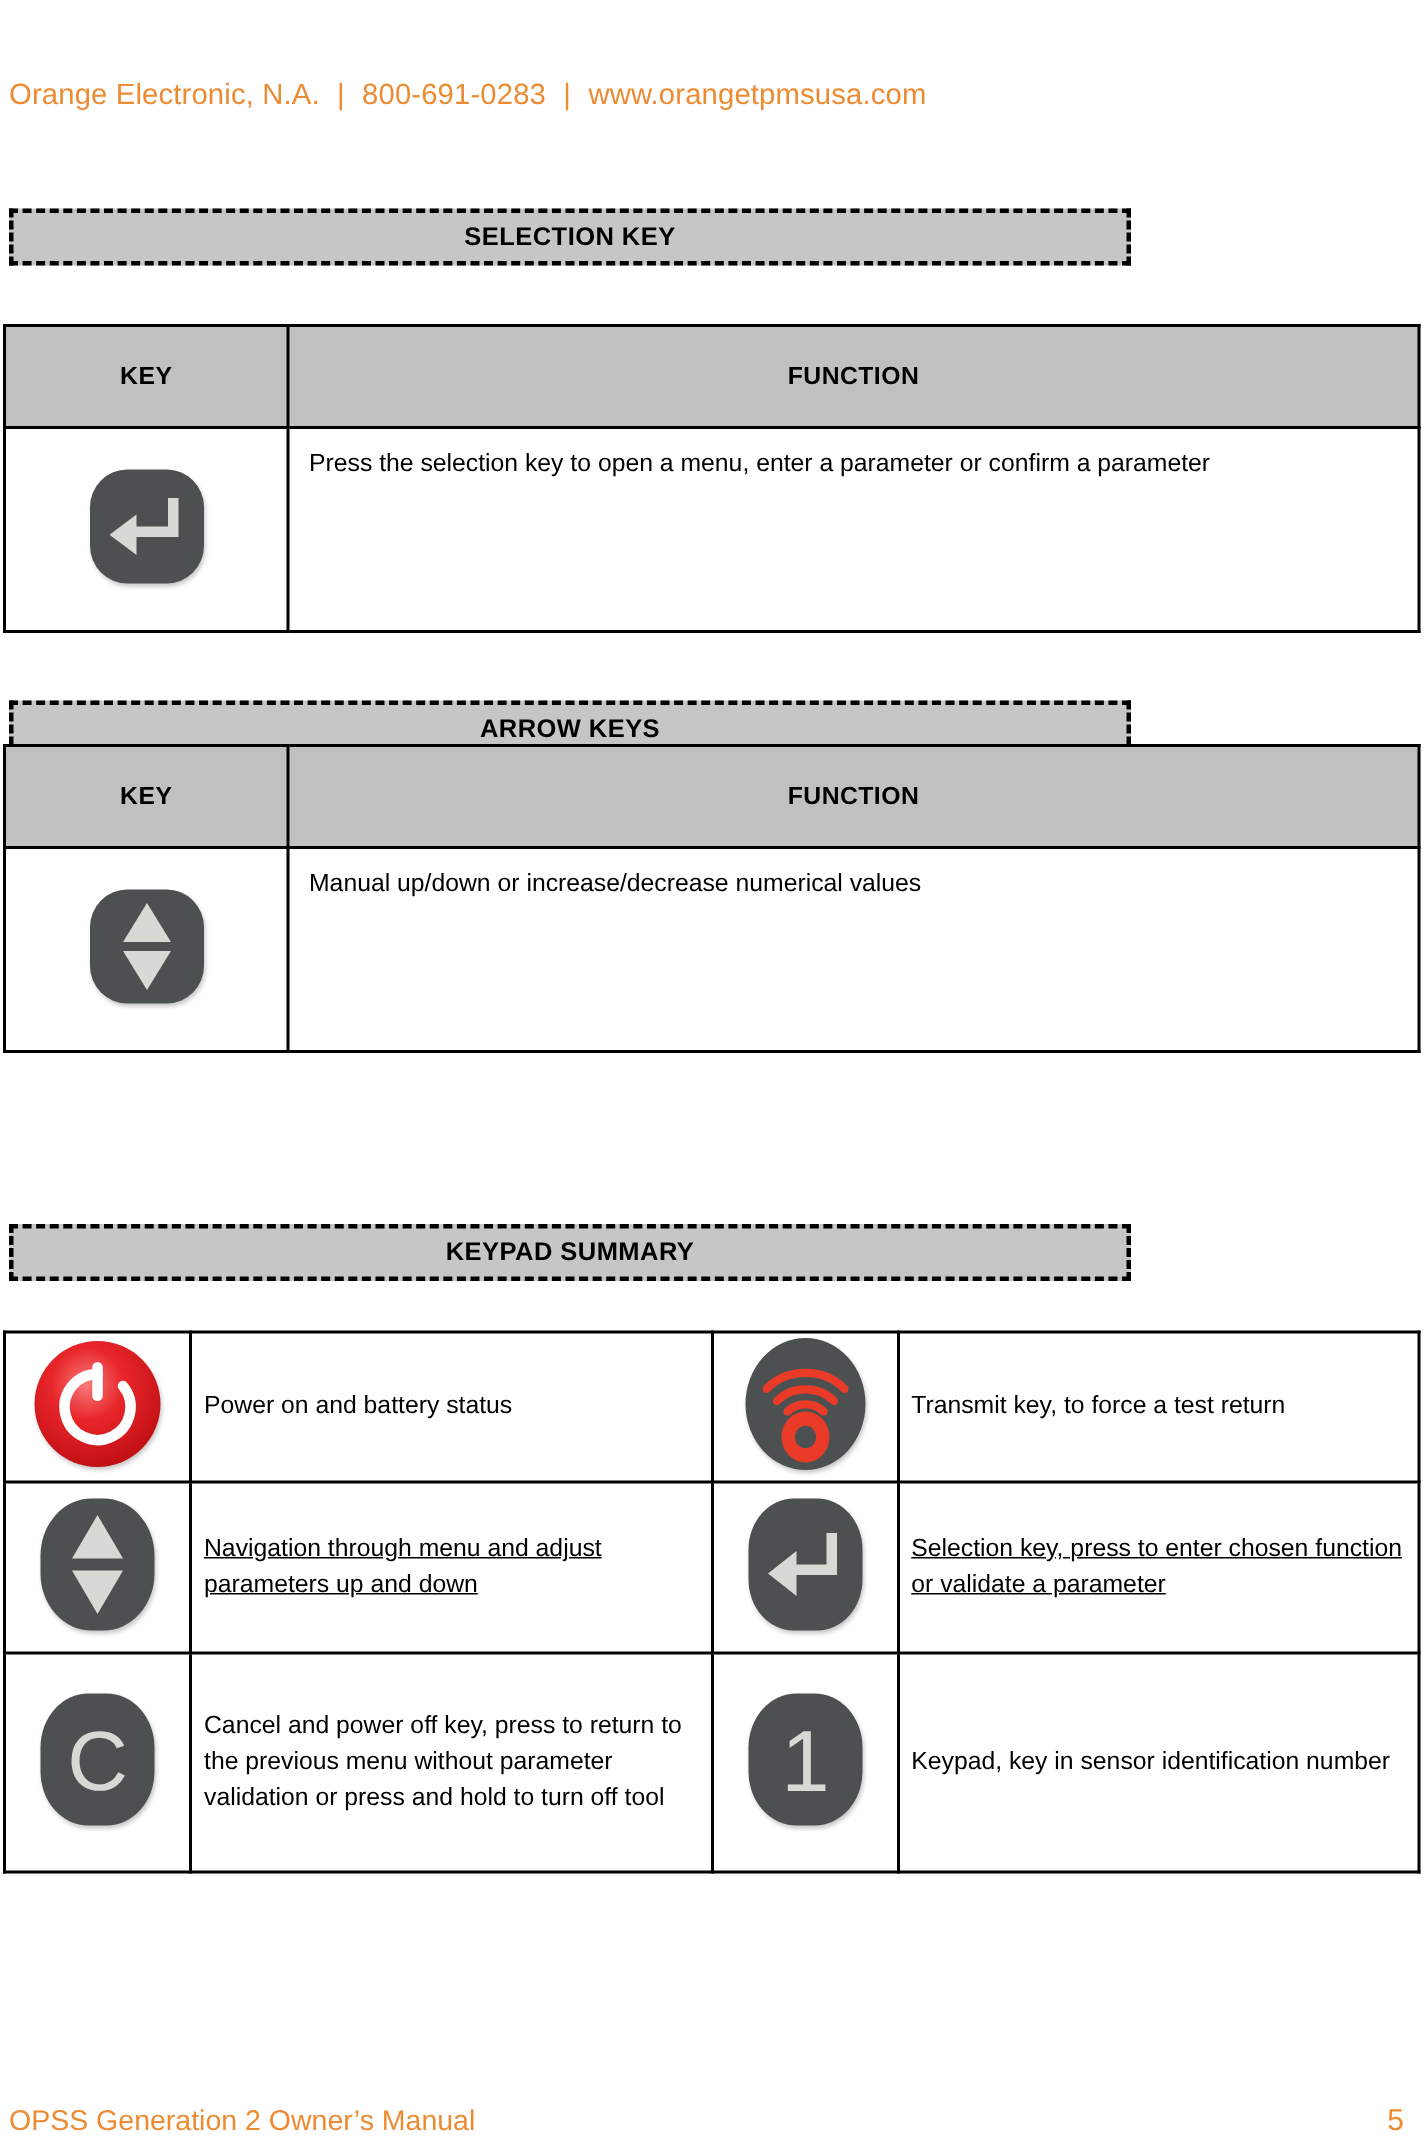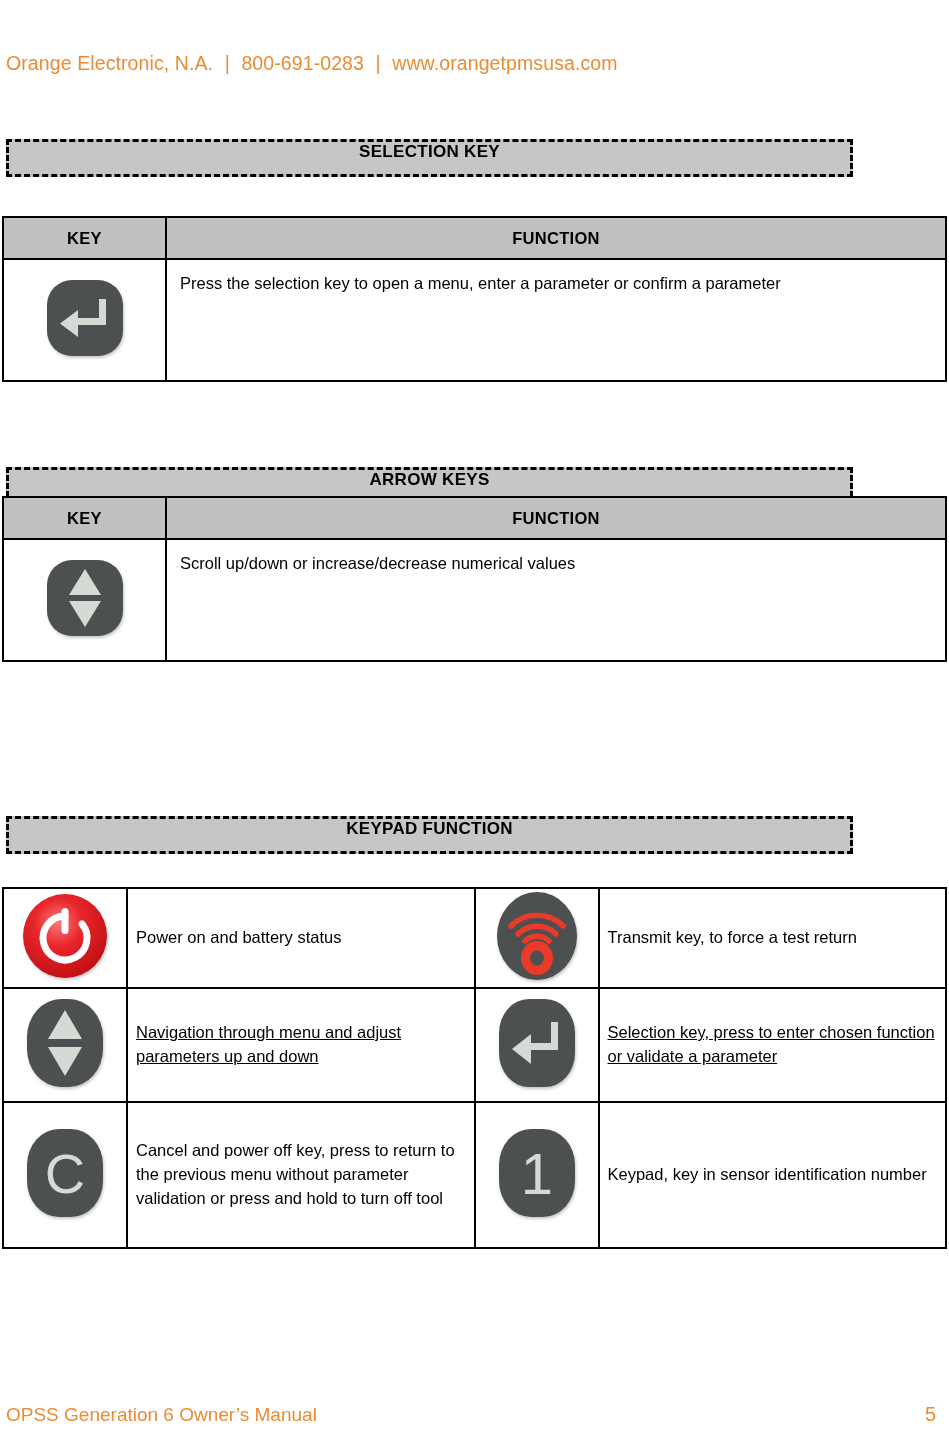--- a/index.html
+++ b/index.html
@@ -26,45 +26,46 @@
     letter-spacing: 0.1px;
     white-space: nowrap;
     margin-top: 48px;
   }
   .page-header .sep { padding: 0 6px; }
 
   
   .section-banner {
     position: absolute;
     left: 6px;
-    width: 847px;
+    width: 748px;
     height: 38px;
     background: #c6c6c6;
     border: 3px dashed #000000;
     box-sizing: border-box;
     display: flex;
+    align-items: center;
     justify-content: center;
   }
   .section-banner .banner-text {
     font-size: 17px;
     font-weight: bold;
     letter-spacing: 0.3px;
   }
 
   
   .kf-table {
     position: absolute;
     left: 2px;
     width: 945px;
     border-collapse: collapse;
     table-layout: fixed;
   }
   .kf-table td, .kf-table th {
     border: 2px solid #000000;
-    padding: 0;
+    padding: 13px;
     vertical-align: top;
   }
   .kf-table .col-key { width: 161px; }
   .kf-table thead th {
     background: #c0c0c0;
     height: 40px;
     font-size: 16.5px;
     font-weight: bold;
     text-align: center;
     vertical-align: middle;
@@ -186,27 +187,27 @@
     <tr>
       <td class="kf-cell-key">
         <span class="icon-wrap">
           <svg width="82" height="82" viewBox="0 0 82 82">
             <rect x="3" y="3" width="76" height="76" rx="25" ry="25" fill="#4d5050"></rect>
             <path d="M41 12 L57 38 L25 38 Z" fill="#d6d9d4"></path>
             <path d="M41 70 L25 44 L57 44 Z" fill="#d6d9d4"></path>
           </svg>
         </span>
       </td>
-      <td class="kf-cell-fn">Scroll up/down or increase/decrease numerical values</td>
+      <td class="kf-cell-fn">Manual up/down or increase/decrease numerical values</td>
     </tr>
   </tbody>
 </table>
 
 <div class="section-banner" style="top:816px;">
-  <span class="banner-text">KEYPAD FUNCTION</span>
+  <span class="banner-text">KEYPAD SUMMARY</span>
 </div>
 
 <table class="ks-table" style="top:887px;border-radius:16px;">
   <tbody>
 
     <tr class="ks-row-a">
       <td class="ks-icon-cell">
         <span class="icon-wrap">
           <svg width="92" height="92" viewBox="0 0 92 92">
             <defs>
@@ -278,15 +279,15 @@
             <text x="41" y="68" font-family="Liberation Sans, sans-serif" font-size="58" fill="#d6d9d4" text-anchor="middle">1</text>
           </svg>
         </span>
       </td>
       <td class="ks-text-cell">Keypad, key in sensor identification number</td>
     </tr>
   </tbody>
 </table>
 
 <div class="page-footer">
-  <span>OPSS Generation 6 Owner’s Manual</span>
+  <span>OPSS Generation 2 Owner’s Manual</span>
   <span class="pageno">5</span>
 </div>
 
 </body></html>

